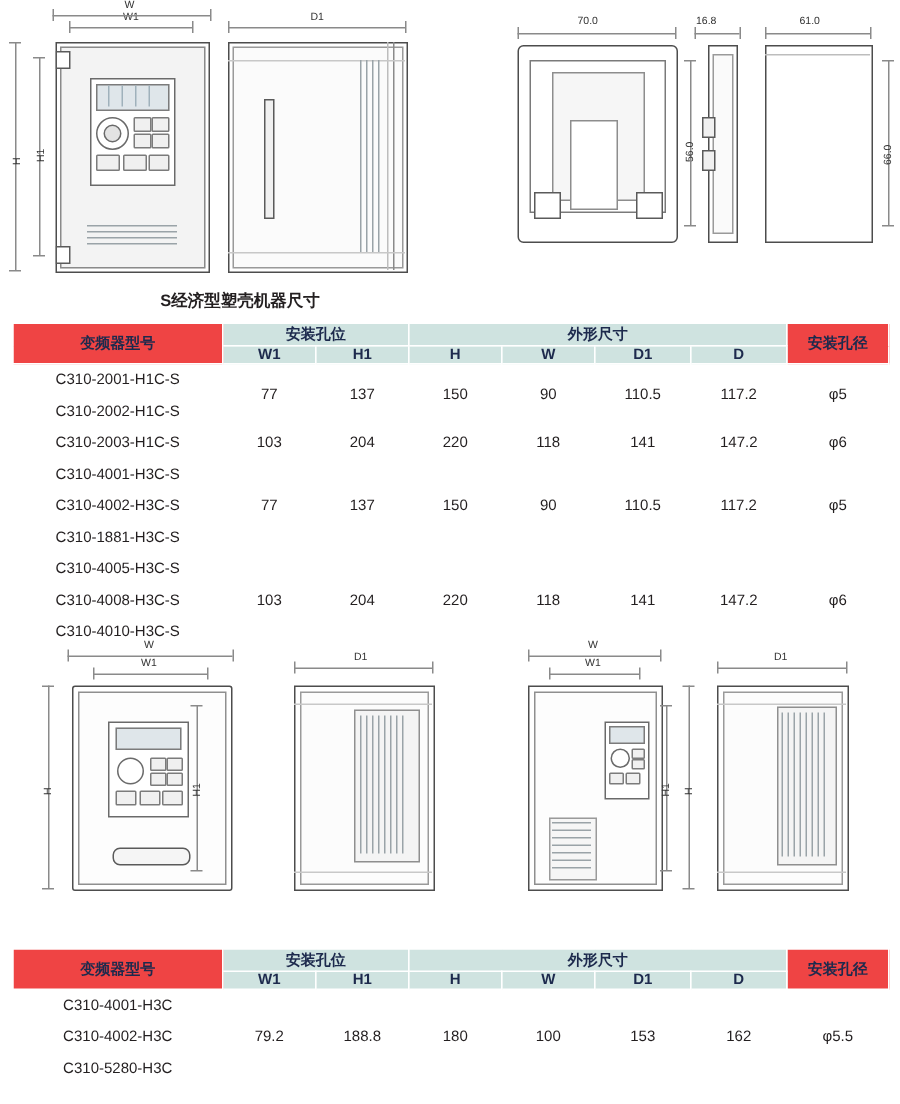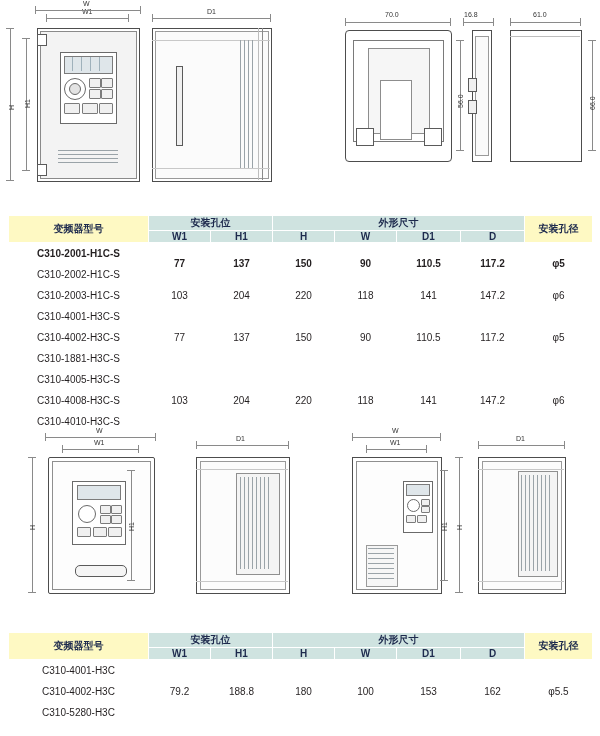--- a/index.html
+++ b/index.html
@@ -32,21 +32,21 @@
     font-size:10px;
     table-layout:fixed;
   }
   table.spec th, table.spec td{
     border:1px solid #ffffff;
     text-align:center;
     vertical-align:middle;
     padding:0;
   }
   table.spec th{
-    background:#fef9c3;
+    background:#ef4444;
     font-weight:bold;
     color:#1d2a4d;
     font-size:10px;
   }
   table.spec th.sub{background:#cfe3e0;color:#1d2a4d;}
   table.spec td{background:#edf4f3;color:#231f20;font-size:10px;}
   table.spec td.model{background:#ffffff;text-align:center;font-size:10px;padding-left:0;}
   table.spec td.val{background:#ffffff;}
 
   
@@ -128,20 +128,21 @@
     <div class="thin hline" style="left:152px;top:40px;width:118px;background:#c8c8c8;"></div>
     <div class="thin hline" style="left:152px;top:168px;width:118px;background:#c8c8c8;"></div>
 
     <div class="fins" style="left:240px;top:40px;width:16px;height:128px;">
       <i style="left:0"></i>
         <i style="left:4px"></i>
         <i style="left:8px"></i>
         <i style="left:12px"></i>
     </div>
 
+    <div class="caption" style="left:0;top:193px;width:320px;">S经济型塑壳机器尺寸</div>
   </div>
 
   <div class="dwg" style="left:320px;top:0;width:280px;height:190px;">
 
     <div class="thin hline" style="left:25px;top:22px;width:105px;"></div>
     <div class="thin vline" style="left:25px;top:18px;height:8px;"></div>
     <div class="thin vline" style="left:130px;top:18px;height:8px;"></div>
     <div class="dimlbl" style="left:65px;top:11px;">70.0</div>
 
     <div class="thin hline" style="left:143px;top:22px;width:30px;"></div>
@@ -200,21 +201,21 @@
     </tr>
     <tr>
       <th class="sub">W1</th>
       <th class="sub">H1</th>
       <th class="sub">H</th>
       <th class="sub">W</th>
       <th class="sub">D1</th>
       <th class="sub">D</th>
     </tr>
 
-    <tr style="height:21px;font-weight:bold;">
+    <tr style="height:21px;">
       <td class="model">C310-2001-H1C-S</td>
       <td class="val" rowspan="2">77</td>
       <td class="val" rowspan="2">137</td>
       <td class="val" rowspan="2">150</td>
       <td class="val" rowspan="2">90</td>
       <td class="val" rowspan="2">110.5</td>
       <td class="val" rowspan="2">117.2</td>
       <td class="val" rowspan="2">φ5</td>
     </tr>
     <tr style="height:21px;">

